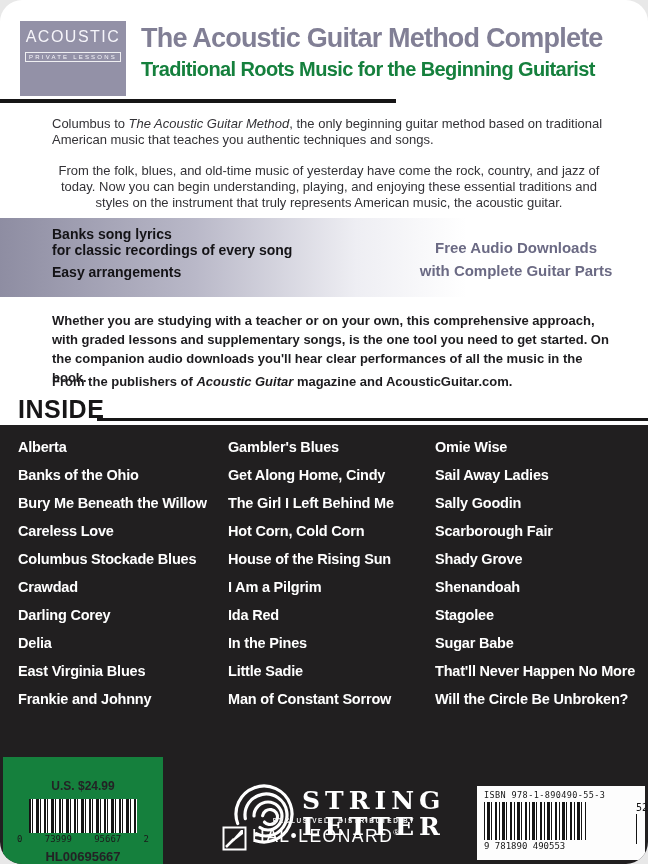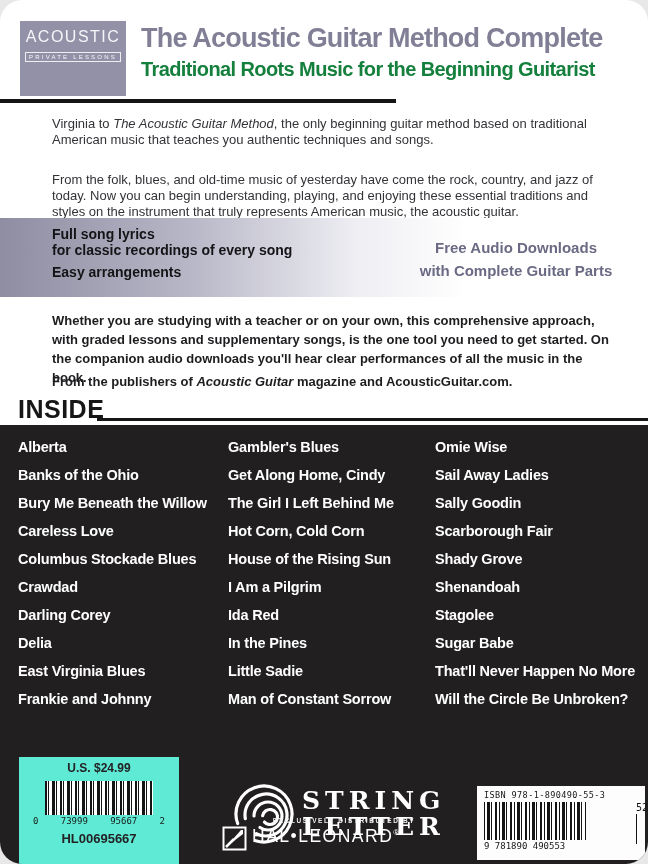--- a/index.html
+++ b/index.html
@@ -27,21 +27,21 @@
   }
   .subtitle {
     position:absolute; left:141px; top:58px; width:500px;
     font-size:20px; font-weight:bold; letter-spacing:-0.6px; color:#15803d; white-space:nowrap;
   }
   .header-rule { position:absolute; left:0; top:99px; width:396px; height:4px; background:#161516; }
 
   
   .para { position:absolute; left:52px; width:554px; font-size:13px; line-height:16px; color:#333236; }
   .p1 { top:116px; }
-  .p2 { top:172px; }
+  .p2 { top:163px;text-align:center; }
   .para em { font-style:italic; }
 
   
   .feature-band {
     position:absolute; left:0; top:218px; width:648px; height:79px;
     background:linear-gradient(to right, #8e8da2 0%, #b9b8c8 30%, #eeeef3 55%, #ffffff 72%);
   }
   .feature-list { position:absolute; left:52px; top:8px; }
   .feat { font-size:14px; font-weight:bold; color:#141316; line-height:16px; }
   .feat-gap { margin-top:6px; }
@@ -65,22 +65,22 @@
   .song-panel { position:absolute; left:0; top:425px; width:648px; height:439px; background:#211f20; }
   .song-col { position:absolute; top:8px; }
   .col-1 { left:18px; }  .col-2 { left:228px; }  .col-3 { left:435px; }
   .song {
     height:28px; line-height:28px; white-space:nowrap;
     font-size:14.5px; font-weight:bold; letter-spacing:-0.2px; color:#ffffff;
   }
 
   
   .price-box {
-    position:absolute; left:19px; top:757px; width:160px; height:107px;
-    background:#5eead4; text-align:center; padding-top:4px;
+    position:absolute; left:3px; top:757px; width:160px; height:107px;
+    background:#15803d; text-align:center; padding-top:22px;
   }
   .price { font-size:12px; font-weight:bold; color:#232225; }
   .upc-wrap { position:relative; width:132px; margin:6px auto 0; }
   .upc-bars {
     margin:0 12px; height:34px;
     background:repeating-linear-gradient(90deg,
       #141414 0 2px, #fff 2px 3px, #141414 3px 4px, #fff 4px 7px,
       #141414 7px 10px, #fff 10px 11px, #141414 11px 12px, #fff 12px 15px);
   }
   .upc-digits {
@@ -134,26 +134,26 @@
 <div class="page">
 
   <div class="logo-box">
     <div class="logo-line1">ACOUSTIC</div>
     <div class="logo-tagline">PRIVATE LESSONS</div>
   </div>
   <div class="title">The Acoustic Guitar Method Complete</div>
   <div class="subtitle">Traditional Roots Music for the Beginning Guitarist</div>
   <div class="header-rule"></div>
 
-  <p class="para p1"><span>Virginia to </span><em>The Acoustic Guitar Method</em><span>, the only beginning guitar method based on traditional American music that teaches you authentic techniques and songs.</span></p>
+  <p class="para p1"><span>Columbus to </span><em>The Acoustic Guitar Method</em><span>, the only beginning guitar method based on traditional American music that teaches you authentic techniques and songs.</span></p>
   <p class="para p2">From the folk, blues, and old-time music of yesterday have come the rock, country, and jazz of today. Now you can begin understanding, playing, and enjoying these essential traditions and styles on the instrument that truly represents American music, the acoustic guitar.</p>
 
   <div class="feature-band">
     <div class="feature-list">
-      <div class="feat">Full song lyrics</div>
+      <div class="feat">Banks song lyrics</div>
       <div class="feat">for classic recordings of every song</div>
       <div class="feat feat-gap">Easy arrangements</div>
     </div>
   </div>
   <div class="free-audio">
     <div>Free Audio Downloads</div>
     <div>with Complete Guitar Parts</div>
   </div>
 
   <p class="para p3">Whether you are studying with a teacher or on your own, this comprehensive approach, with graded lessons and supplementary songs, is the one tool you need to get started. On the companion audio downloads you'll hear clear performances of all the music in the book.</p>

